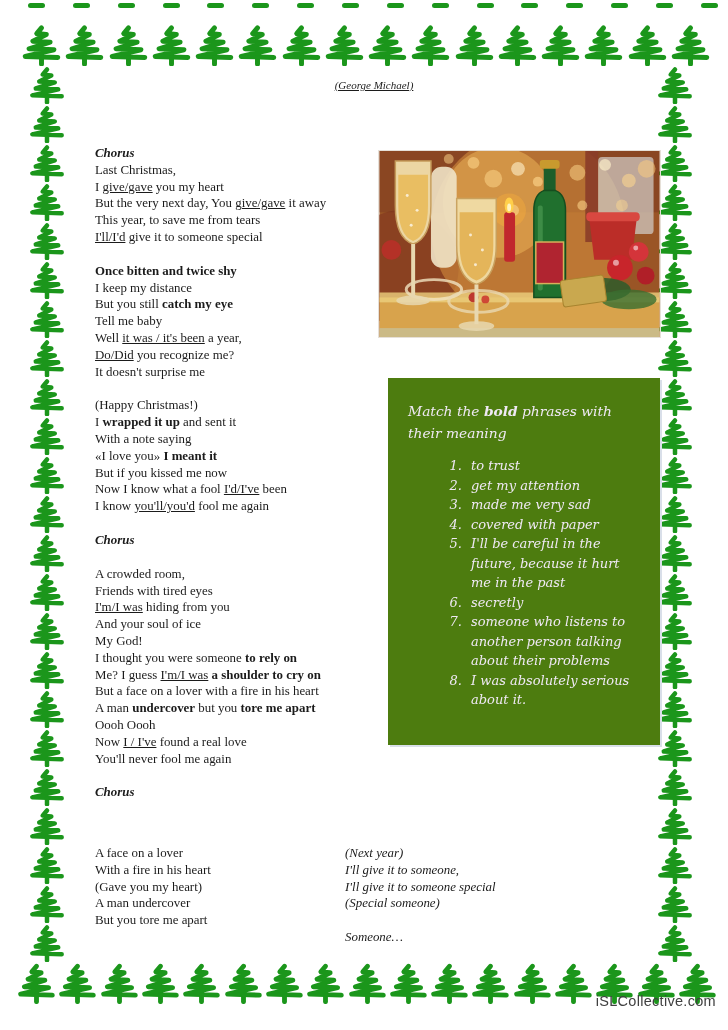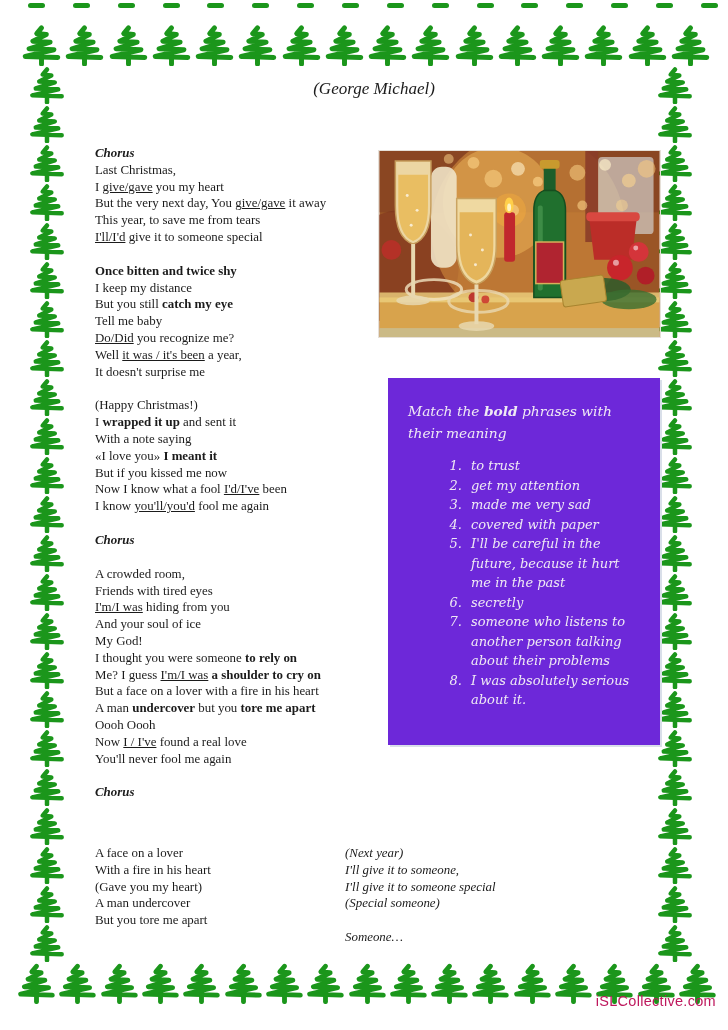--- a/index.html
+++ b/index.html
@@ -15,21 +15,21 @@
   #border-left{left:24px;top:66px;width:46px;height:896px;flex-direction:column;justify-content:space-between;}
   #border-right{left:652px;top:66px;width:50px;height:896px;flex-direction:column;justify-content:space-between;}
   #border-top svg{width:43px;height:42px;}
   #border-bottom svg{width:41px;height:42px;}
   #border-left svg,#border-right svg{width:46px;height:38px;}
   #top-dashes{position:absolute;left:28px;top:3px;width:690px;height:6px;display:flex;justify-content:space-between;}
   #top-dashes i{display:block;width:17px;height:5px;border-radius:3px;}
   
   .header{position:absolute;left:88px;top:68px;width:572px;text-align:center;}
   .title{font-size:17.5px;font-weight:bold;line-height:24px;}
-  .subtitle{font-size:17px;font-style:italic;color:#1c1c1c;margin-top:11px;}
+  .subtitle{font-size:11px;font-style:italic;color:#1c1c1c;margin-top:11px;text-decoration:underline;}
   
   #lyrics-column{position:absolute;left:95px;top:145px;width:300px;}
   .stanza{margin:0 0 17px 0;}
   .lyric-line{font-size:12.9px;line-height:16.8px;white-space:nowrap;color:#1b1b1b;}
   .lyric-line .b{font-weight:bold;text-align:right;}
   .lyric-line .u{text-decoration:underline;}
   .lyric-line .i{font-style:italic;}
   #bottom-left-column{position:absolute;left:95px;top:845px;width:240px;}
   #bottom-right-column{position:absolute;left:345px;top:845px;width:260px;font-style:italic;}
   
@@ -40,21 +40,21 @@
     padding:22px 16px 18px 20px;box-shadow:2px 2px 0 #d9dfe9;}
   #exercise-prompt{font-style:italic;font-family:"DejaVu Serif","Liberation Serif",serif;
     font-size:13.8px;line-height:22px;margin:0 0 12px 0;}
   #exercise-prompt .b{font-weight:bold;}
   #exercise-list{margin:8px;padding:0 0 0 50px;font-family:"DejaVu Serif","Liberation Serif",serif;
     font-style:italic;font-size:13px;line-height:19.5px;}
   #exercise-list li{padding-left:5px;margin:0;}
   
   #watermark{position:absolute;left:400px;top:993px;width:316px;text-align:right;
     font-family:"Liberation Sans","DejaVu Sans",sans-serif;font-size:14.5px;
-    color:#be185d;letter-spacing:0.3px;}
+    color:#404040;letter-spacing:0.3px;}
 </style>
 </head>
 <body>
 
 <div id="top-dashes">
     <i style="background: rgb(27, 150, 27);"></i>
     <i style="background: rgb(27, 150, 27);"></i>
     <i style="background: rgb(27, 150, 27);"></i>
     <i style="background: rgb(27, 150, 27);"></i>
     <i style="background: rgb(27, 150, 27);"></i>
@@ -406,22 +406,22 @@
       <div class="lyric-line"><span>I </span><span class="u">give/gave</span><span> you my heart</span></div>
       <div class="lyric-line"><span>But the very next day, You </span><span class="u">give/gave</span><span> it away</span></div>
       <div class="lyric-line"><span>This year, to save me from tears</span></div>
       <div class="lyric-line"><span class="u">I'll/I'd</span><span> give it to someone special</span></div>
     </div>
     <div class="stanza">
       <div class="lyric-line"><span class="b">Once bitten and twice shy</span></div>
       <div class="lyric-line"><span>I keep my distance</span></div>
       <div class="lyric-line"><span>But you still </span><span class="b">catch my eye</span></div>
       <div class="lyric-line"><span>Tell me baby</span></div>
+      <div class="lyric-line"><span>Well </span><span class="u">it was / it's been</span><span> a year,</span></div>
       <div class="lyric-line"><span class="u">Do/Did</span><span> you recognize me?</span></div>
-      <div class="lyric-line"><span>Well </span><span class="u">it was / it's been</span><span> a year,</span></div>
       <div class="lyric-line"><span>It doesn't surprise me</span></div>
     </div>
     <div class="stanza">
       <div class="lyric-line"><span>(Happy Christmas!)</span></div>
       <div class="lyric-line"><span>I </span><span class="b">wrapped it up</span><span> and sent it</span></div>
       <div class="lyric-line"><span>With a note saying</span></div>
       <div class="lyric-line"><span>«I love you» </span><span class="b">I meant it</span></div>
       <div class="lyric-line"><span>But if you kissed me now</span></div>
       <div class="lyric-line"><span>Now I know what a fool </span><span class="u">I'd/I've</span><span> been</span></div>
       <div class="lyric-line"><span>I know </span><span class="u">you'll/you'd</span><span> fool me again</span></div>
@@ -507,21 +507,21 @@
     <path d="M78 48 L78 95 Q78 128 98 135 Q118 128 118 95 L118 48 Z" fill="#f2dfa8" opacity="0.93" stroke="#c9a25f" stroke-width="1.5"></path>
     <path d="M81 62 L81 95 Q81 125 98 131 Q115 125 115 95 L115 62 Z" fill="#e4b55a"></path>
     <circle cx="92" cy="85" r="1.5" fill="#fff" opacity="0.7"></circle>
     <circle cx="104" cy="100" r="1.5" fill="#fff" opacity="0.7"></circle>
     <circle cx="97" cy="115" r="1.5" fill="#fff" opacity="0.7"></circle>
     <path d="M98 135 L98 175" stroke="#e8d8b0" stroke-width="4"></path>
     <ellipse cx="98" cy="177" rx="18" ry="5" fill="#e8d8b0" opacity="0.85"></ellipse>
   </svg>
 </div>
 
-<div id="exercise-box" style="background: #6d28d9; color: rgb(239, 233, 244);">
+<div id="exercise-box" style="background: #4d7c0f; color: rgb(239, 233, 244);">
   <p id="exercise-prompt"><span>Match the </span><span class="b">bold</span><span> phrases with their meaning</span></p>
   <ol id="exercise-list">
       <li>to trust</li>
       <li>get my attention</li>
       <li>made me very sad</li>
       <li>covered with paper</li>
       <li>I'll be careful in the future, because it hurt me in the past</li>
       <li>secretly</li>
       <li>someone who listens to another person talking about their problems</li>
       <li>I was absolutely serious about it.</li>

